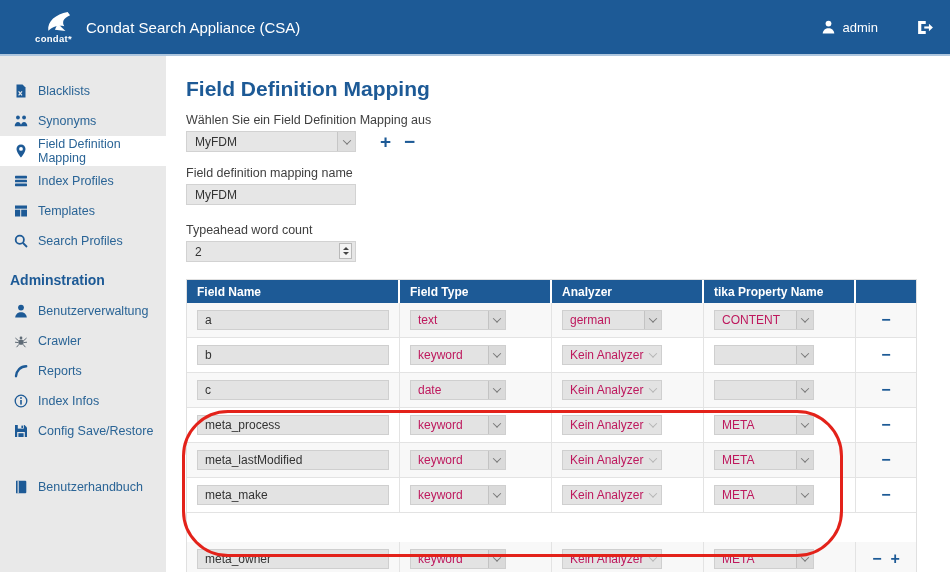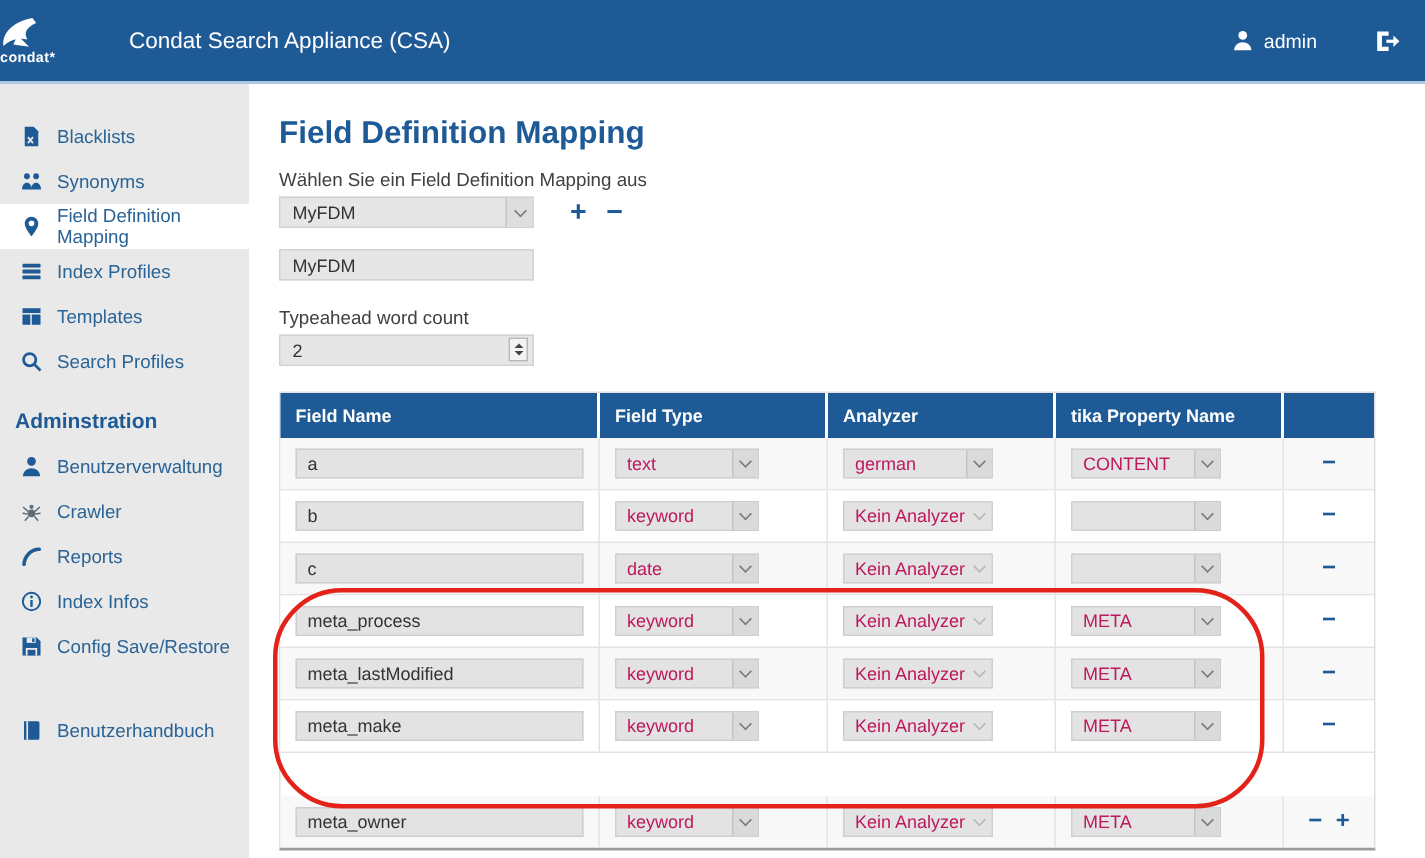--- a/index.html
+++ b/index.html
@@ -2,21 +2,21 @@
 <html><head>
 <meta charset="utf-8">
 <style>
   html,body{margin:0;padding:0;width:950px;height:572px;overflow:hidden;background:#fff;
     font-family:"Liberation Sans",sans-serif;}
   .page{position:relative;width:950px;height:572px;background:#fff;overflow:hidden;}
 
   
   .header{position:absolute;top:0;left:0;right:0;height:54px;background:#1d5a96;
     border-bottom:2px solid #aec6de;display:flex;align-items:center;box-sizing:content-box;}
-  .logo{width:72px;display:flex;flex-direction:column;align-items:flex-start;justify-content:center;
+  .logo{width:72px;display:flex;flex-direction:column;align-items:flex-end;justify-content:center;
     color:#fff;cursor:pointer;padding-top:2px;}
   .logo svg{width:26px;height:20px;display:block;}
   .logo-text{font-size:9.5px;font-weight:bold;letter-spacing:.3px;margin-top:1px;}
   .htitle{color:#fff;font-size:15px;margin-left:14px;}
   .hright{margin-left:auto;display:flex;align-items:center;margin-right:16px;color:#fff;}
   .huser{display:flex;align-items:flex-start;gap:7px;cursor:pointer;font-size:13px;}
   .huser .hicon{width:15px;height:14px;color:#fff;}
   .hicon svg{width:100%;height:100%;display:block;}
   .logout{width:18px;height:15px;margin-left:38px;cursor:pointer;color:#fff;}
   .logout svg{width:100%;height:100%;display:block;}
@@ -60,21 +60,21 @@
     align-items:center;justify-content:center;gap:2px;cursor:pointer;}
   .spin-up{width:0;height:0;border-left:3px solid transparent;border-right:3px solid transparent;
     border-bottom:3.5px solid #444;}
   .spin-down{width:0;height:0;border-left:3px solid transparent;border-right:3px solid transparent;
     border-top:3.5px solid #444;}
 
   
   .table{position:relative;width:731px;margin-top:17px;border:1px solid #e0e0e0;
     border-bottom:2px solid #9c9c9c;box-sizing:border-box;}
   .thead{display:grid;grid-template-columns:213px 152px 152px 152px 1fr;background:#1d5a96;}
-  .th{color:#fff;font-weight:bold;font-size:12px;padding:0 10px;height:30px;display:flex;
+  .th{color:#fff;font-weight:bold;font-size:12px;padding:0 10px;height:23px;display:flex;
     align-items:center;border-right:2px solid #fff;box-sizing:border-box;}
   .th:last-child{border-right:none;}
   .tr{display:grid;grid-template-columns:213px 152px 152px 152px 1fr;background:#fff;
     border-bottom:1px solid #e3e3e3;}
   .tr:last-child{border-bottom:none;margin-top:29px;}
   .tr.alt{background:#f8f8f8;}
   .td{padding:0 10px;height:34px;display:flex;align-items:center;
     border-right:1px solid #e3e3e3;box-sizing:border-box;}
   .td.actions{border-right:none;justify-content:center;gap:9px;padding:0 4px;}
   .cellinput{width:100%;height:20px;background:#e3e3e3;border:1px solid #cfcfcf;font-size:12px;
@@ -266,20 +266,21 @@
           <span class="sel-btn" data-name="chevron-down-icon">
               <span class="chev"></span>
             </span>
         </div>
         <span class="pm add" data-name="add-fdm-button">+</span>
         <span class="pm rem" data-name="remove-fdm-button">−</span>
       </div>
     </div>
 
     <div class="group" data-name="fdm-name-group">
+      <div class="flabel" data-name="fdm-name-label">Field definition mapping name</div>
       <input class="textinput" data-name="fdm-name-input" value="MyFDM" style="">
     </div>
 
     <div class="group" style="margin-top:18px;" data-name="typeahead-group">
       <div class="flabel" data-name="typeahead-label">Typeahead word count</div>
       <div class="numwrap">
         <input class="textinput" data-name="typeahead-count-input" value="2" style="">
         <span class="spinner" data-name="number-stepper-icon">
           <span class="spin-up"></span>
             <span class="spin-down"></span>

